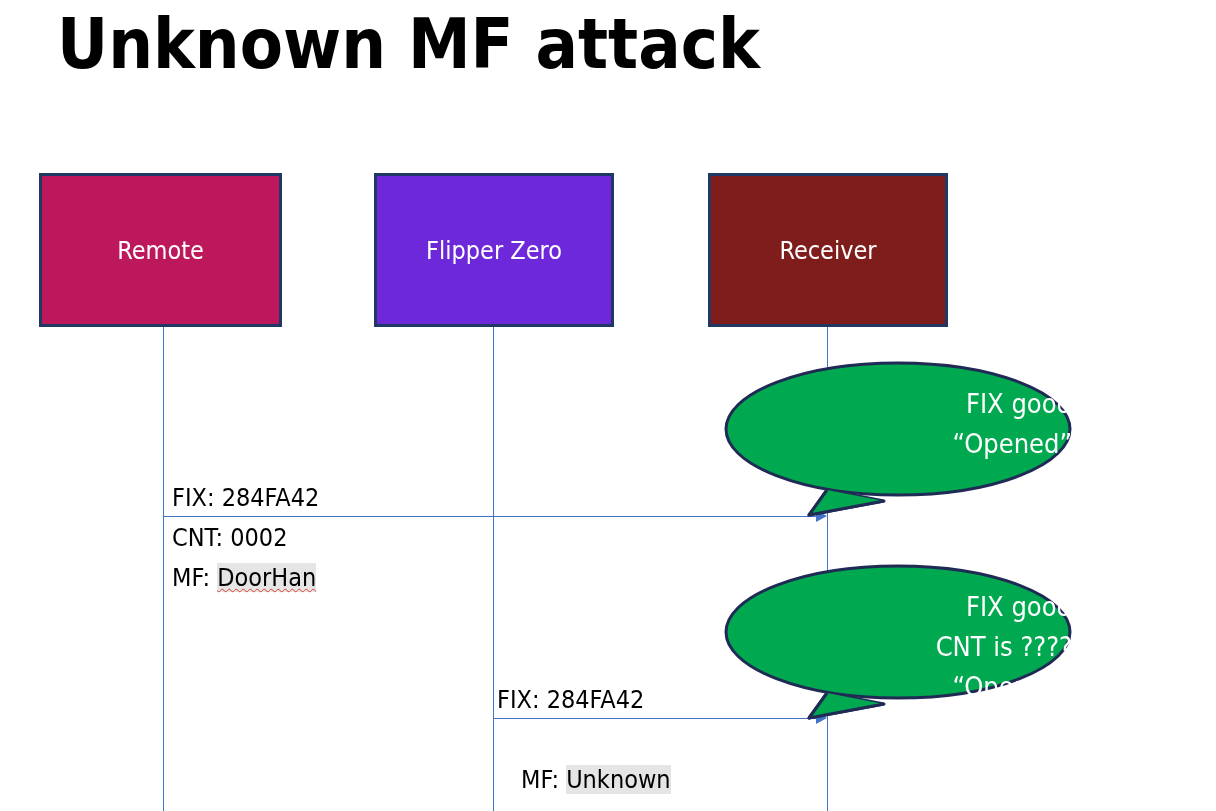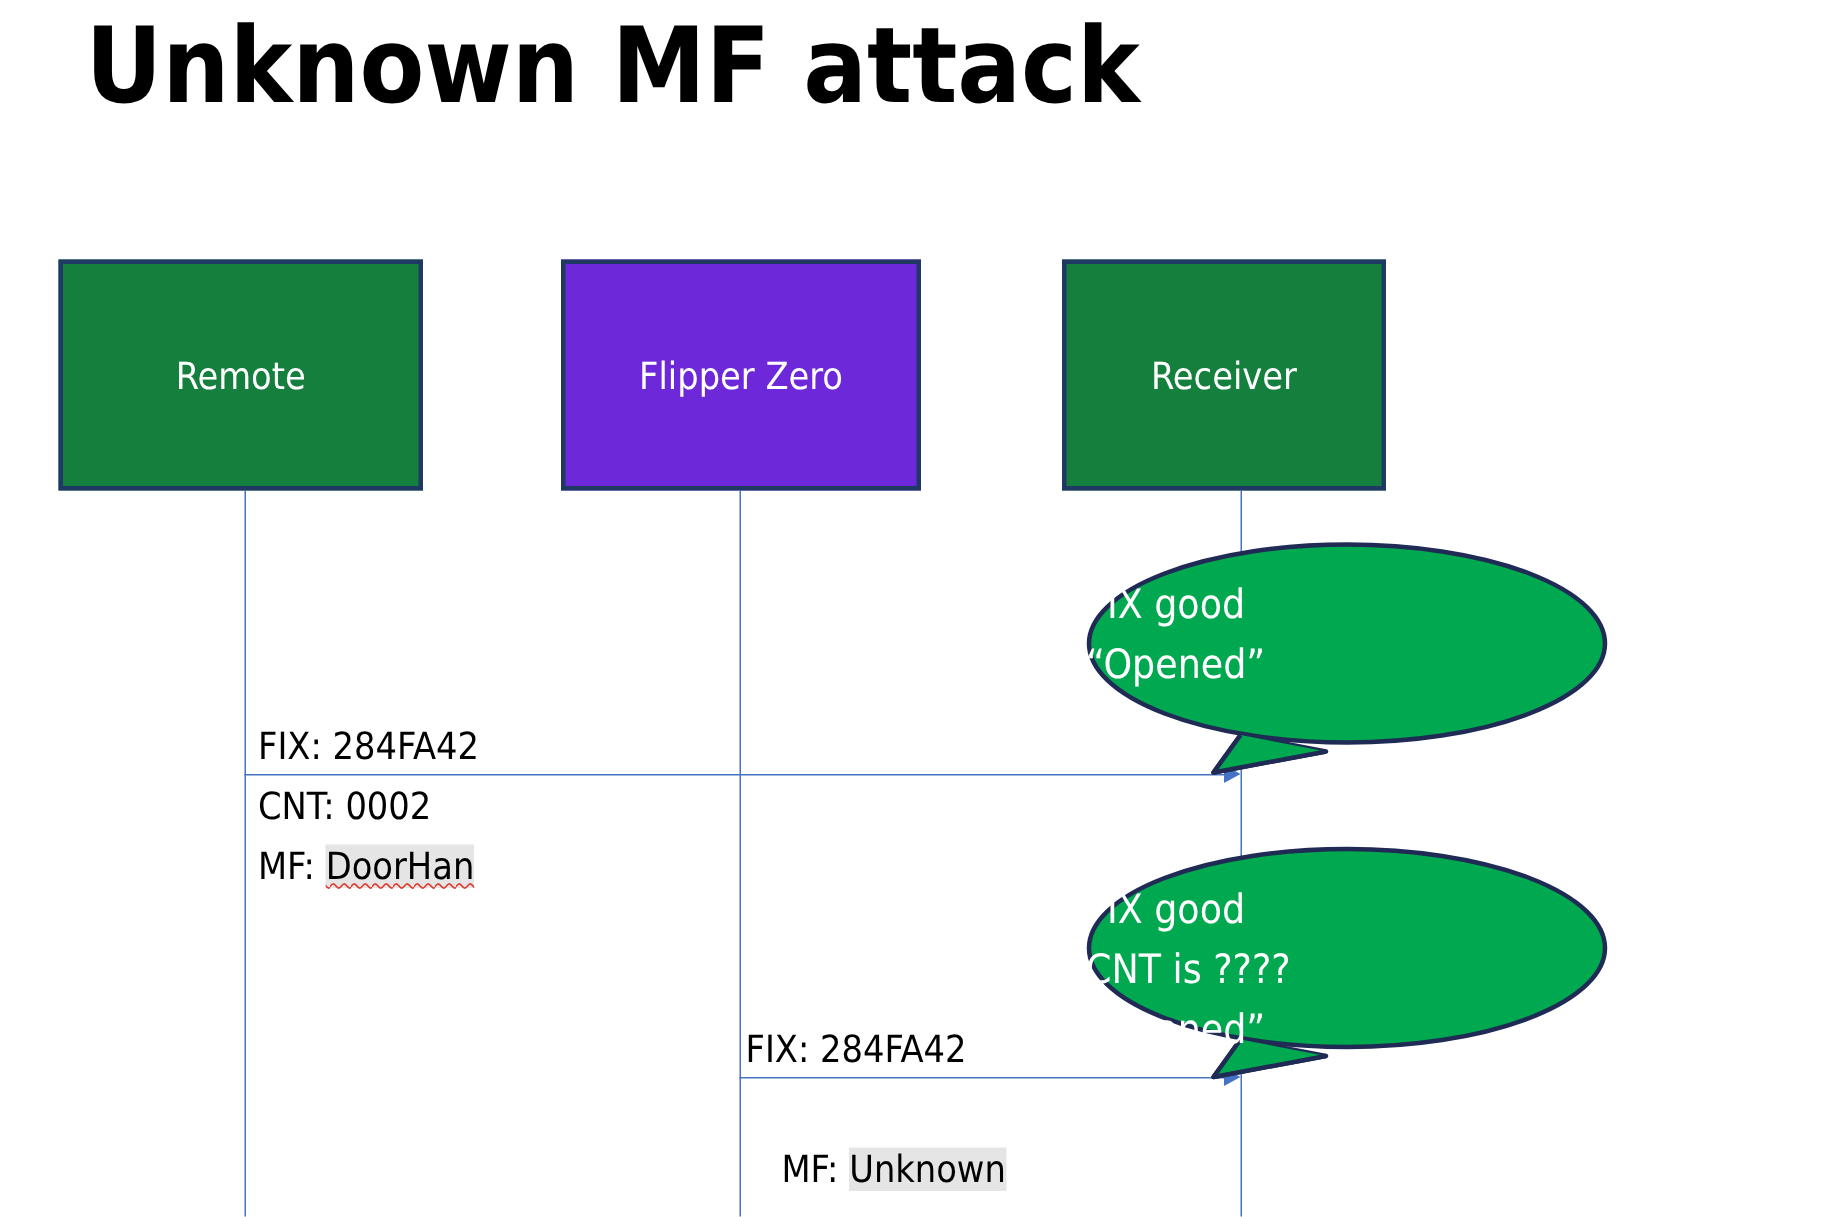--- a/index.html
+++ b/index.html
@@ -32,23 +32,23 @@
     border:3px solid #1F3864;
     box-sizing:border-box;
     display:flex;
     align-items:center;
     justify-content:center;
     color:#ffffff;
     font-size:25px;
     font-weight:400;
     font-family:"DejaVu Sans Condensed","Liberation Sans",sans-serif;
   }
-  .actor-remote{left:39px;top:173px;width:243px;height:154px;background:#15803d;}
+  .actor-remote{left:39px;top:173px;width:243px;height:154px;background:#be185d;}
   .actor-flipper{left:374px;top:173px;width:240px;height:154px;background:#6d28d9;}
-  .actor-receiver{left:708px;top:173px;width:216px;height:154px;background:#15803d;}
+  .actor-receiver{left:708px;top:173px;width:240px;height:154px;background:#7f1d1d;}
 
   
   .lifeline{
     position:absolute;
     width:0;
     border-left:1.6px solid #4472C4;
   }
   .ll-remote{left:163px;top:327px;height:484px;}
   .ll-flipper{left:493px;top:327px;height:484px;}
   .ll-receiver{left:827px;top:327px;height:484px;}
@@ -96,21 +96,21 @@
     text-underline-offset:2px;
   }
 
   
   .callout{position:absolute;}
   .callout svg{display:block;overflow:visible;}
   .callout-text{
     position:absolute;
     left:0;top:0;
     width:100%;
-    text-align:left;
+    text-align:right;
     color:#ffffff;
     font-family:"DejaVu Sans Condensed","Liberation Sans",sans-serif;
     font-size:27px;
     line-height:40px;
     pointer-events:none;
   }
   .callout-1{left:724px;top:362px;width:348px;height:160px;}
   .callout-2{left:724px;top:565px;width:348px;height:160px;}
   .callout-1 .callout-text{top:22px;}
   .callout-2 .callout-text{top:22px;}

